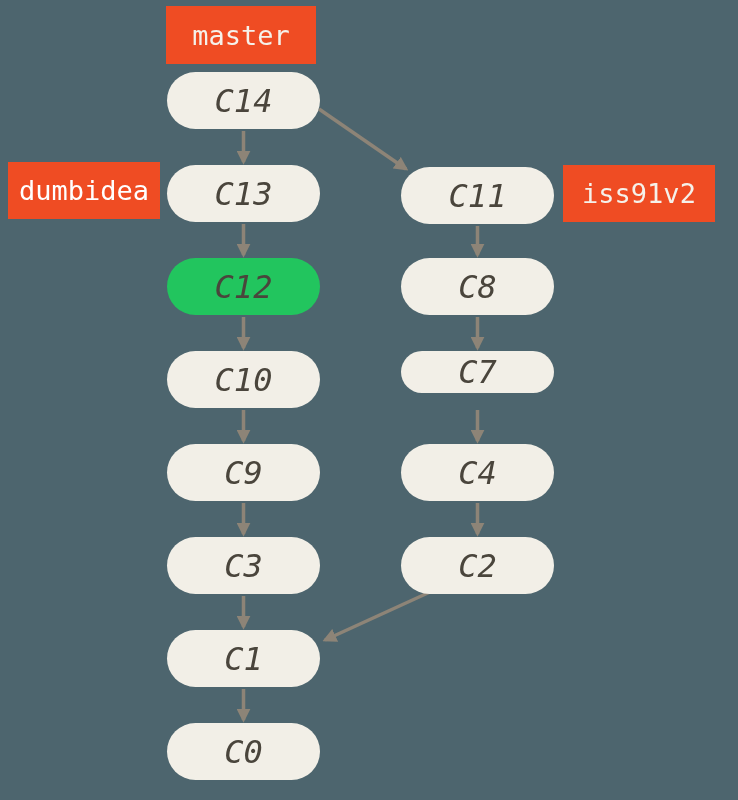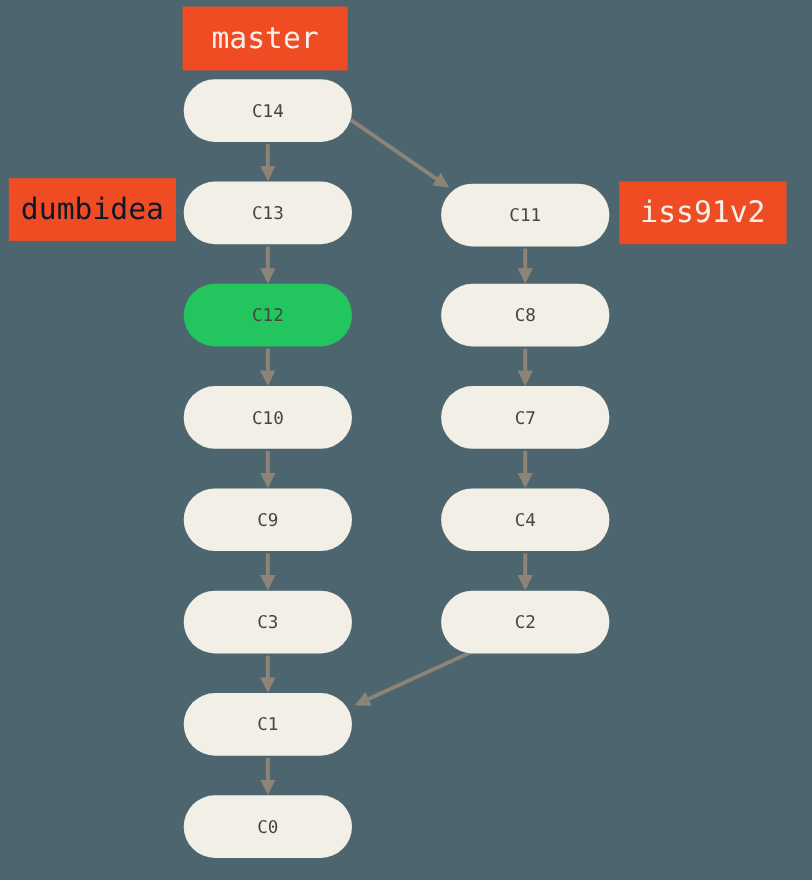--- a/index.html
+++ b/index.html
@@ -16,22 +16,23 @@
     position: absolute;
     left: 0;
     top: 0;
   }
   .commit {
     position: absolute;
     border-radius: 28.5px;
     display: flex;
     align-items: center;
     justify-content: center;
-    font-size: 16px;
+    font-size: 32px;
     z-index: 2;
+    font-style: italic;
   }
   .branch-label {
     position: absolute;
     display: flex;
     align-items: center;
     justify-content: center;
     font-size: 27px;
     z-index: 3;
   }
 </style>
@@ -62,19 +63,19 @@
     <div class="commit" style="left: 167px; top: 72px; width: 153px; height: 57px; background: rgb(242, 239, 231); color: rgb(74, 69, 60);">C14</div>
     <div class="commit" style="left: 167px; top: 165px; width: 153px; height: 57px; background: rgb(242, 239, 231); color: rgb(74, 69, 60);">C13</div>
     <div class="commit" style="left: 167px; top: 258px; width: 153px; height: 57px; background: #22c55e; color: rgb(74, 69, 60);">C12</div>
     <div class="commit" style="left: 167px; top: 351px; width: 153px; height: 57px; background: rgb(242, 239, 231); color: rgb(74, 69, 60);">C10</div>
     <div class="commit" style="left: 167px; top: 444px; width: 153px; height: 57px; background: rgb(242, 239, 231); color: rgb(74, 69, 60);">C9</div>
     <div class="commit" style="left: 167px; top: 537px; width: 153px; height: 57px; background: rgb(242, 239, 231); color: rgb(74, 69, 60); text-align: center;">C3</div>
     <div class="commit" style="left: 167px; top: 630px; width: 153px; height: 57px; background: rgb(242, 239, 231); color: rgb(74, 69, 60);">C1</div>
     <div class="commit" style="left: 167px; top: 723px; width: 153px; height: 57px; background: rgb(242, 239, 231); color: rgb(74, 69, 60);">C0</div>
     <div class="commit" style="left: 401px; top: 167px; width: 153px; height: 57px; background: rgb(242, 239, 231); color: rgb(74, 69, 60);">C11</div>
     <div class="commit" style="left: 401px; top: 258px; width: 153px; height: 57px; background: rgb(242, 239, 231); color: rgb(74, 69, 60);">C8</div>
-    <div class="commit" style="left: 401px; top: 351px; width: 153px; height: 57px; background: rgb(242, 239, 231); color: rgb(74, 69, 60);">C7</div>
+    <div class="commit" style="left: 401px; top: 351px; width: 153px; height: 42px; background: rgb(242, 239, 231); color: rgb(74, 69, 60);">C7</div>
     <div class="commit" style="left: 401px; top: 444px; width: 153px; height: 57px; background: rgb(242, 239, 231); color: rgb(74, 69, 60);">C4</div>
     <div class="commit" style="left: 401px; top: 537px; width: 153px; height: 57px; background: rgb(242, 239, 231); color: rgb(74, 69, 60);">C2</div>
     <div class="branch-label" style="left: 166px; top: 6px; width: 150px; height: 58px; background: rgb(239, 76, 35); color: rgb(245, 241, 234);">master</div>
-    <div class="branch-label" style="left: 8px; top: 162px; width: 152px; height: 57px; background: rgb(239, 76, 35); color: #0f172a;">dumbidea</div>
+    <div class="branch-label" style="left: 8px; top: 162px; width: 152px; height: 57px; background: rgb(239, 76, 35); color: #ffffff;">dumbidea</div>
     <div class="branch-label" style="left: 563px; top: 165px; width: 152px; height: 57px; background: rgb(239, 76, 35); color: rgb(245, 241, 234);">iss91v2</div>
   </div>
 
 </body></html>

